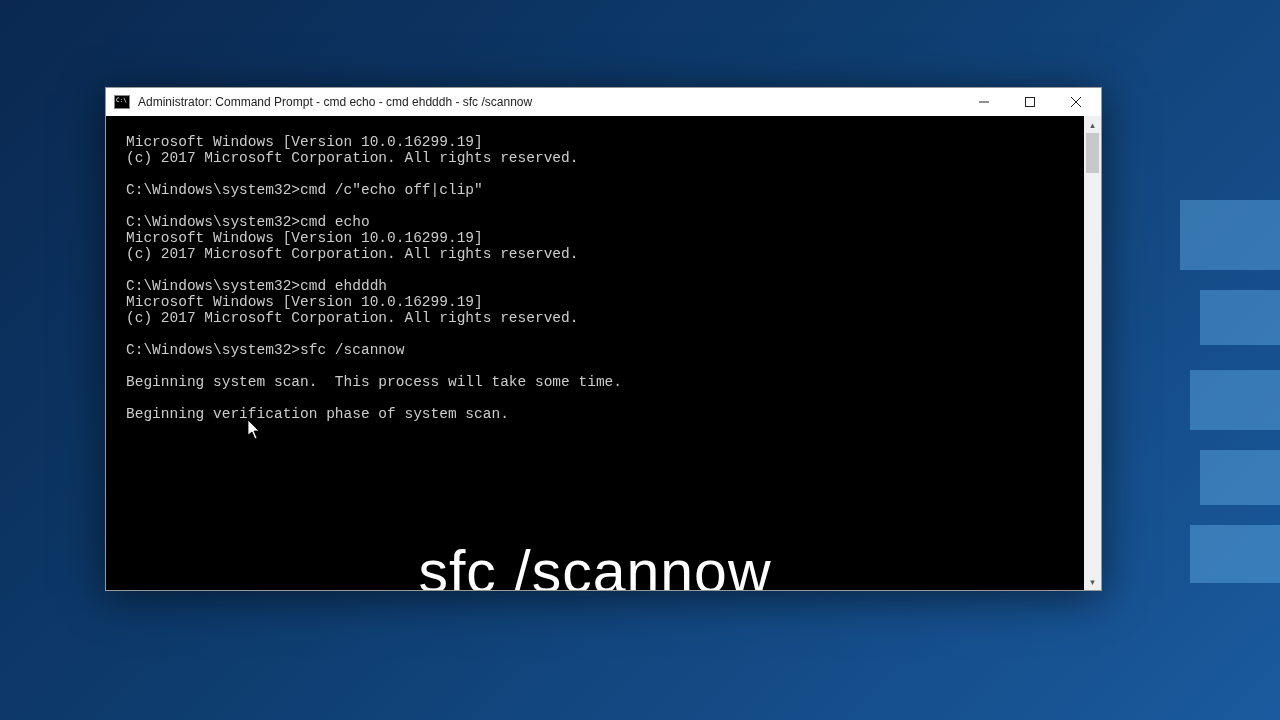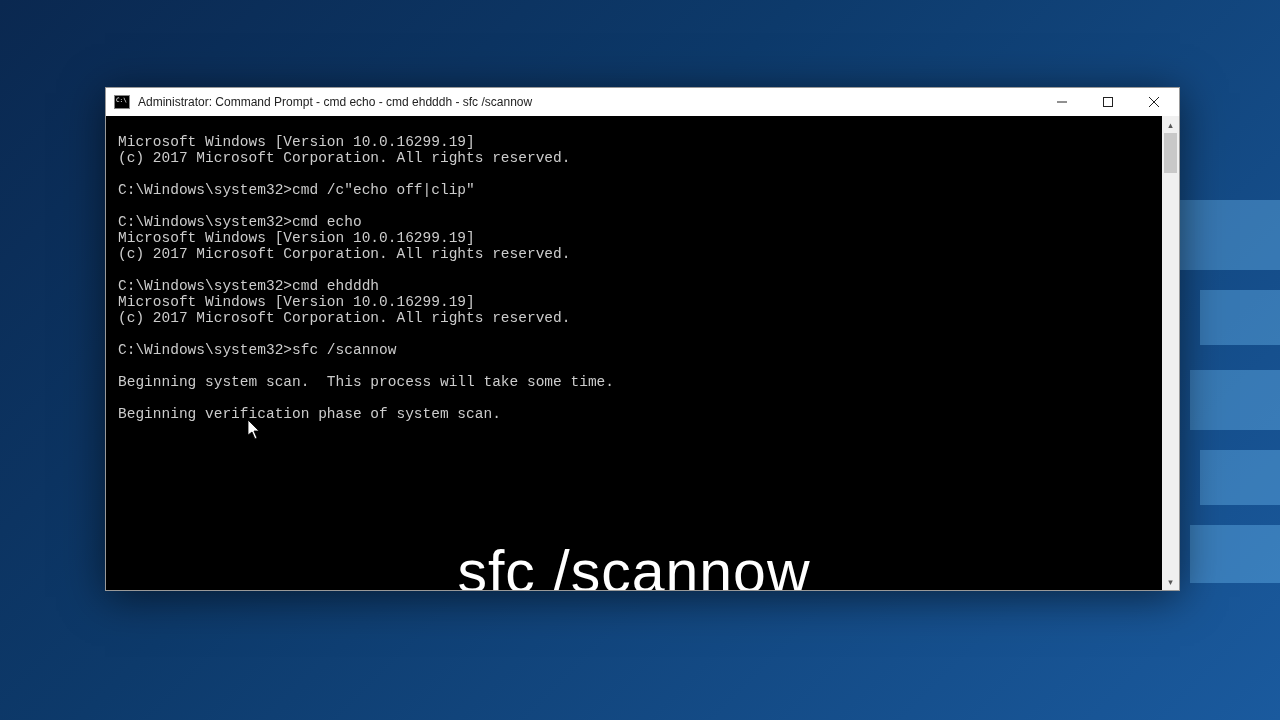--- a/index.html
+++ b/index.html
@@ -26,21 +26,21 @@
     }
     .s1 { top: 200px; width: 120px; height: 70px; }
     .s2 { top: 290px; width: 100px; height: 55px; }
     .s3 { top: 370px; width: 110px; height: 60px; }
     .s4 { top: 450px; width: 100px; height: 55px; }
     .s5 { top: 525px; width: 110px; height: 58px; }
     .window {
       position: absolute;
       left: 105px;
       top: 87px;
-      width: 1075px;
+      width: 997px;
       height: 504px;
       background: #fff;
       border: 1px solid #999;
       box-shadow: 0 6px 40px rgba(0,0,0,0.55);
       display: flex;
       flex-direction: column;
     }
     .titlebar {
       height: 28px;
       background: #fff;
@@ -84,21 +84,21 @@
       display: flex;
       background: #000;
     }
     .terminal {
       flex: 1;
       background: #000;
       color: #ccc;
       font-family: Consolas, "Courier New", monospace;
       font-size: 14.5px;
       line-height: 16px;
-      padding: 2px 12px;
+      padding: 2px 20px;
       white-space: pre;
       position: relative;
       overflow: hidden;
     }
     .scrollbar {
       width: 17px;
       background: #f0f0f0;
       position: relative;
       display: flex;
       flex-direction: column;

